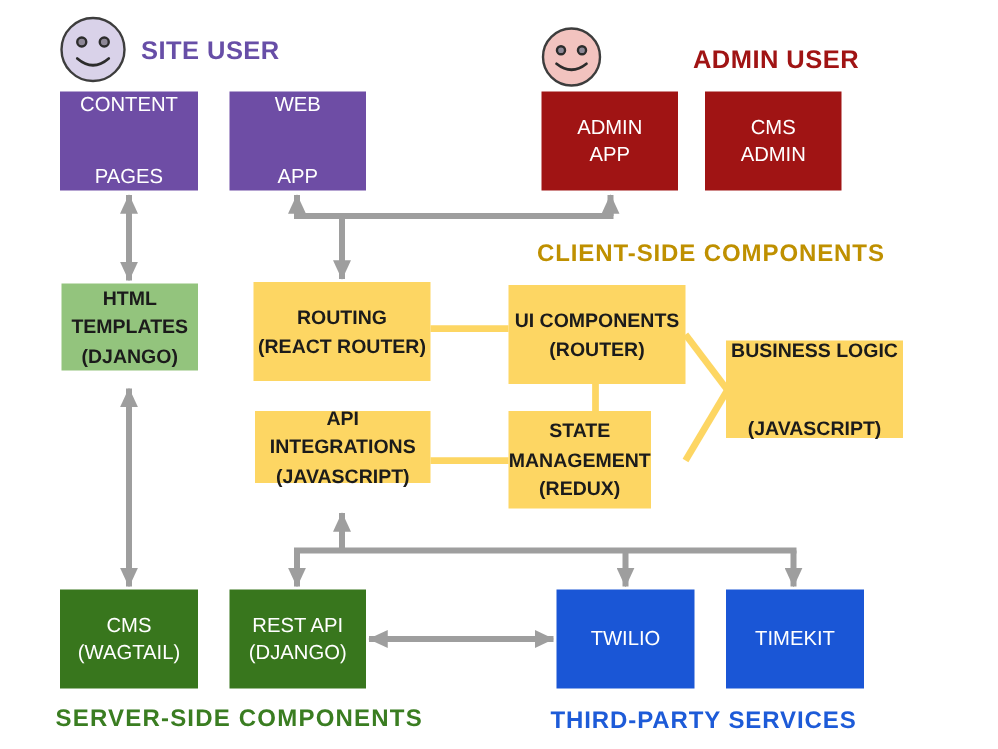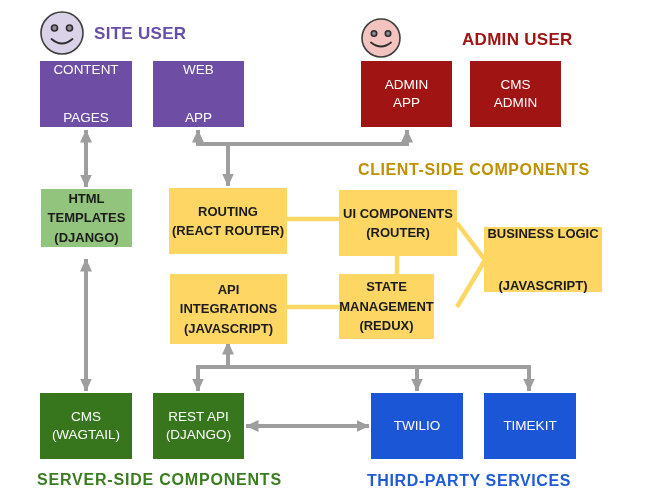--- a/index.html
+++ b/index.html
@@ -114,21 +114,21 @@
   </div>
 
   <div class="node dark yellow" style="left:169px;top:188px;width:118px;height:66px;">
     <span>ROUTING</span>
     <span>(REACT ROUTER)</span>
   </div>
   <div class="node dark yellow" style="left:339px;top:190px;width:118px;height:66px;">
     <span>UI COMPONENTS</span>
     <span>(ROUTER)</span>
   </div>
-  <div class="node dark yellow" style="left:170px;top:274px;width:117px;height:70px;">
+  <div class="node dark yellow" style="left:170px;top:274px;width:117px;height:48px;">
     <span>API</span>
     <span>INTEGRATIONS</span>
     <span>(JAVASCRIPT)</span>
   </div>
   <div class="node dark yellow" style="left:339px;top:274px;width:95px;height:65px;">
     <span>STATE</span>
     <span>MANAGEMENT</span>
     <span>(REDUX)</span>
   </div>
   <div class="node dark yellow" style="left:484px;top:227px;width:118px;height:65px;gap:33px;">

